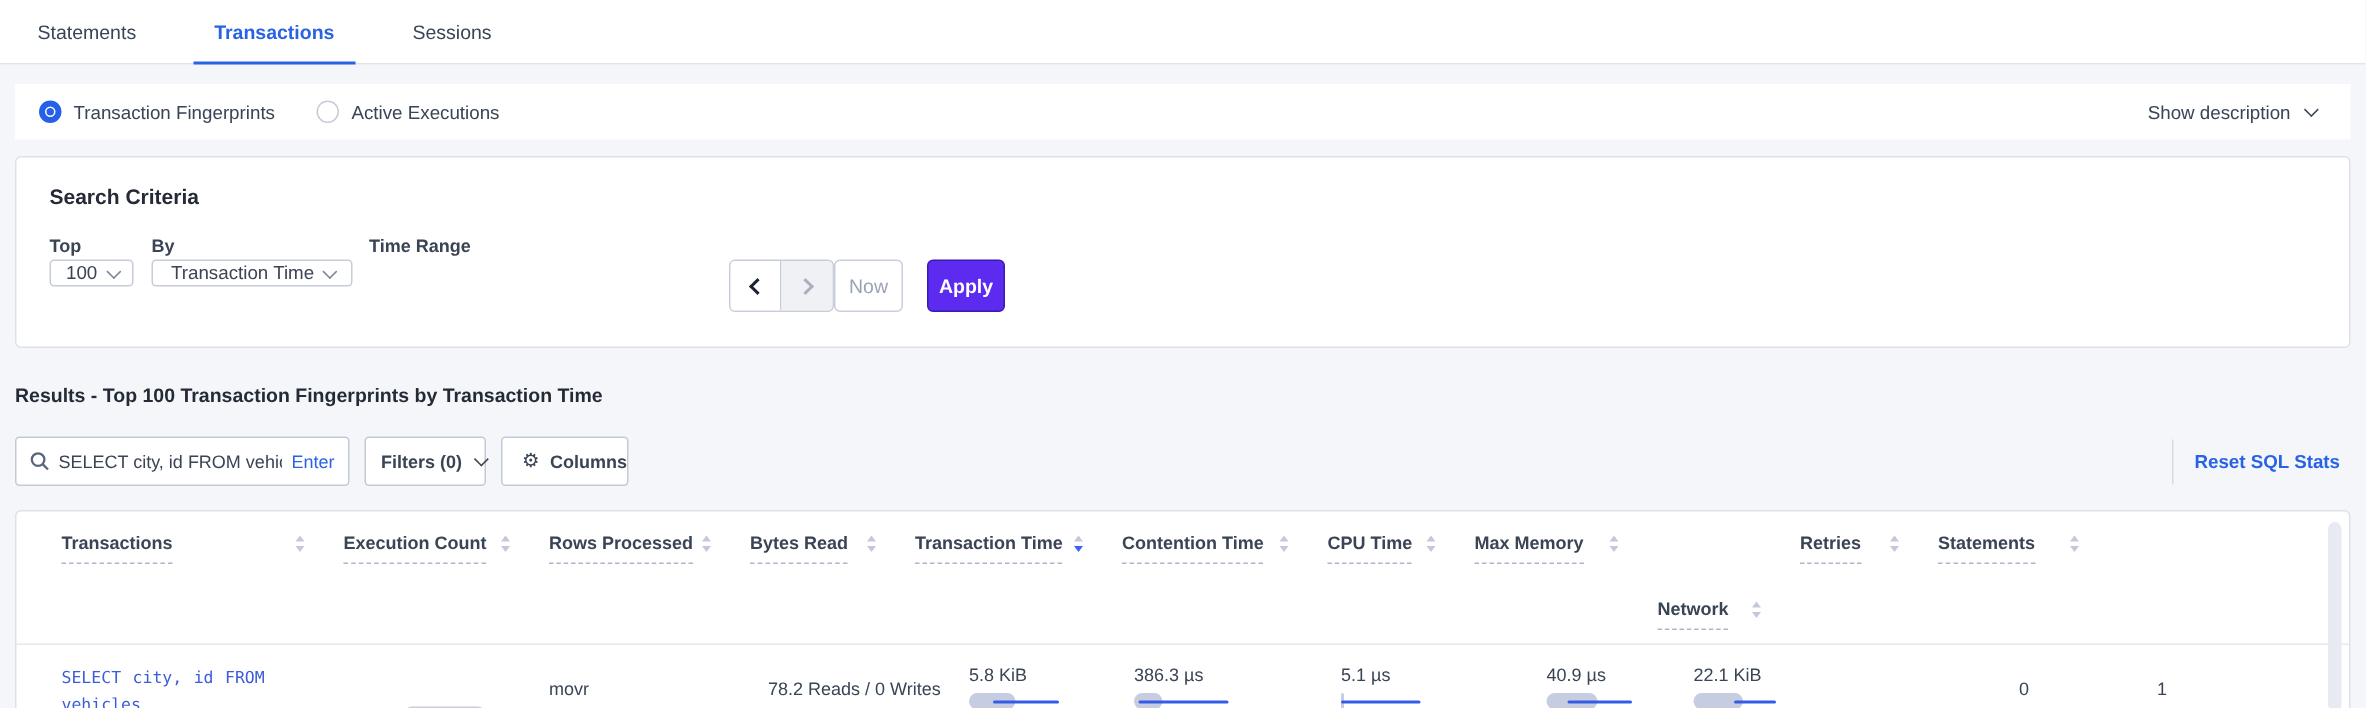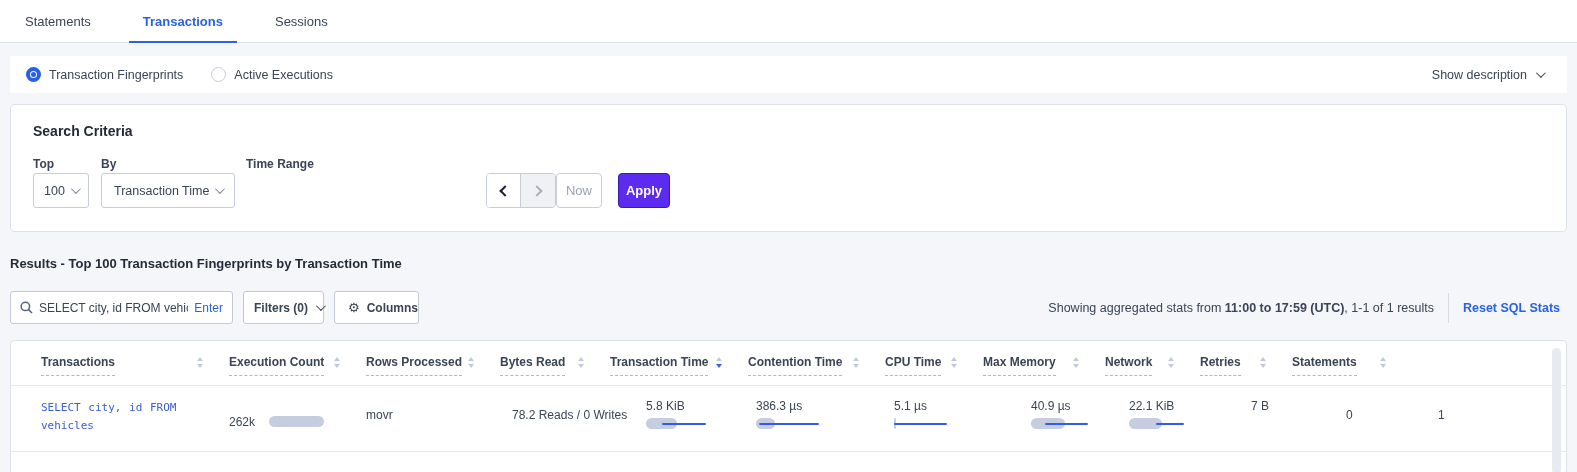--- a/index.html
+++ b/index.html
@@ -39,21 +39,21 @@
   .chev { width:7px; height:7px; border-right:1.6px solid #394455; border-bottom:1.6px solid #394455; transform:rotate(45deg) translateY(-2px); margin-left:9px; }
   .chev.gray { border-color:#7a8399; }
   
   .card {
     position:absolute; background:#fff; border:1px solid #dde2ea; border-radius:4px;
   }
   .criteria { left:10px; right:10px; top:104px; height:128px; }
   .criteria-title { position:absolute; left:22px; top:18px; font-size:14px; font-weight:bold; color:#242b36; }
   .fld-label { position:absolute; top:52px; font-size:12px; font-weight:bold; color:#394455; }
   .ctl {
-    position:absolute; top:68px; height:35px; background:#fff;
+    position:absolute; top:68px; height:18px; background:#fff;
     border:1px solid #c6ccd9; border-radius:3px;
     display:flex; align-items:center; font-size:12.5px; color:#394455; cursor:pointer;justify-content:center;
   }
   .ctl .chev { margin-left:auto; }
   .badge-6h { background:#e4e7ee; color:#4c576b; font-size:11px; font-weight:bold; border-radius:3px; padding:3px 7px; margin-right:10px; }
   .arrow-group { position:absolute; top:68px; left:475px; display:flex; border:1px solid #c6ccd9; border-radius:4px; overflow:hidden; height:35px; }
   .arrow-btn { width:34px; height:100%; display:flex; align-items:center; justify-content:center; cursor:pointer; }
   .arrow-btn.prev { background:#fff; border-right:1px solid #c6ccd9; }
   .arrow-btn.next { background:#f0f1f4; }
   .arr { width:8px; height:8px; border-right:2.2px solid #1b2330; border-bottom:2.2px solid #1b2330; }
@@ -99,21 +99,21 @@
     border-bottom:1.5px dashed #aeb6c8; padding-bottom:6px; cursor:pointer;
   }
   .sort { margin-left:auto; margin-right:26px; display:flex; flex-direction:column; align-items:center; cursor:pointer; padding-top:2px; }
   .sort .up { width:0; height:0; border-left:3.5px solid transparent; border-right:3.5px solid transparent; border-bottom:4.5px solid #c3c9dc; margin-bottom:2.5px; }
   .sort .dn { width:0; height:0; border-left:3.5px solid transparent; border-right:3.5px solid transparent; border-top:4.5px solid #c3c9dc; }
   .sort.desc .dn { border-top-color:#3b5fff; }
   .trow { display:flex; padding:13px 0 16px 30px; border-top:1px solid #e4e8ef; border-bottom:1px solid #e4e8ef; margin-top:9px; }
   
   .c0{width:188px;} .c1{width:137px;} .c2{width:146px;} .c3{width:134px;}
   .c4{width:110px;} .c5{width:138px;} .c6{width:137px;} .c7{width:98px;}
-  .c8{width:122px;} .c9{width:95px;} .c10{width:92px;} .c11{width:120px;}
+  .c8{width:122px;} .c9{width:95px;margin-top:44px;} .c10{width:92px;} .c11{width:120px;}
   .sql-link {
     font-family:"DejaVu Sans Mono", monospace; font-size:11px; font-weight:normal;
     color:#3b5dd8; line-height:18px; width:160px; cursor:pointer; word-spacing:1px;
   }
   .cell-txt { font-size:12px; color:#394455; }
   .pad-mid { padding-top:9px; }
   .exec-cell { display:flex; align-items:center; }
   .exec-cell .cell-txt { padding-top:0; }
   .exec-bar { position:relative; width:58px; height:11px; margin-left:14px; }
   .metric .cell-txt { display:block; }
@@ -188,21 +188,20 @@
   </div>
   <div class="btn btn-filters">
     <span>Filters (0)</span>
     <span class="chev" style="margin-left:8px;"></span>
   </div>
   <div class="btn btn-columns">
     <span class="gear">⚙</span>
     <span>Columns</span>
   </div>
   <div class="stats-wrap">
-    <span class="stats-text"><span>Showing aggregated stats from </span><b>11:00 to 17:59 (UTC)</b><span>, 1-1 of 1 results</span></span>
     <span class="stats-div"></span>
     <span class="reset-link">Reset SQL Stats</span>
   </div>
 </div>
 
 <div class="card table-card">
   <div class="thead">
     <div class="th c0">
       <span class="th-label">Transactions</span>
       <span class="sort">

